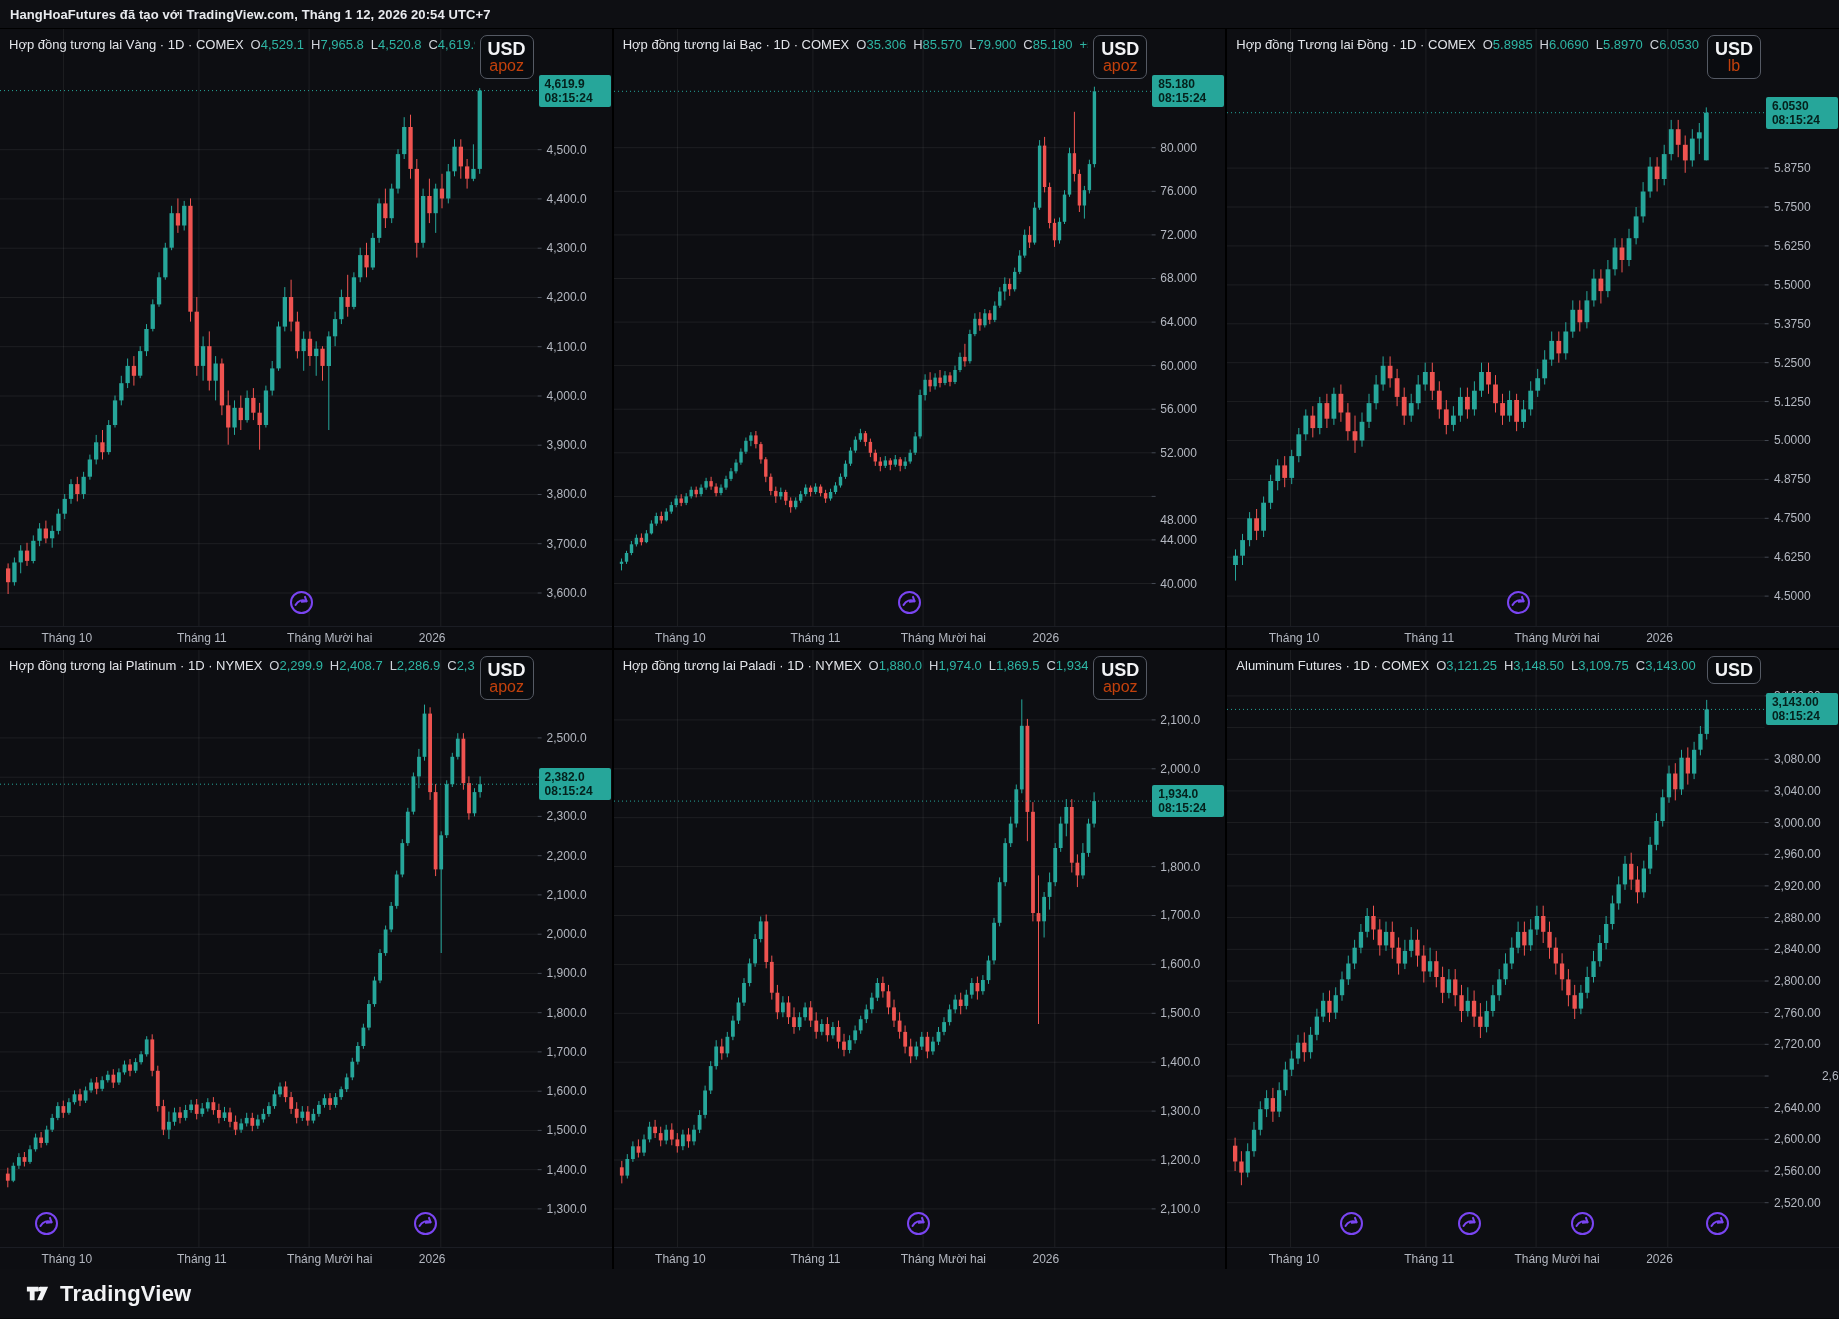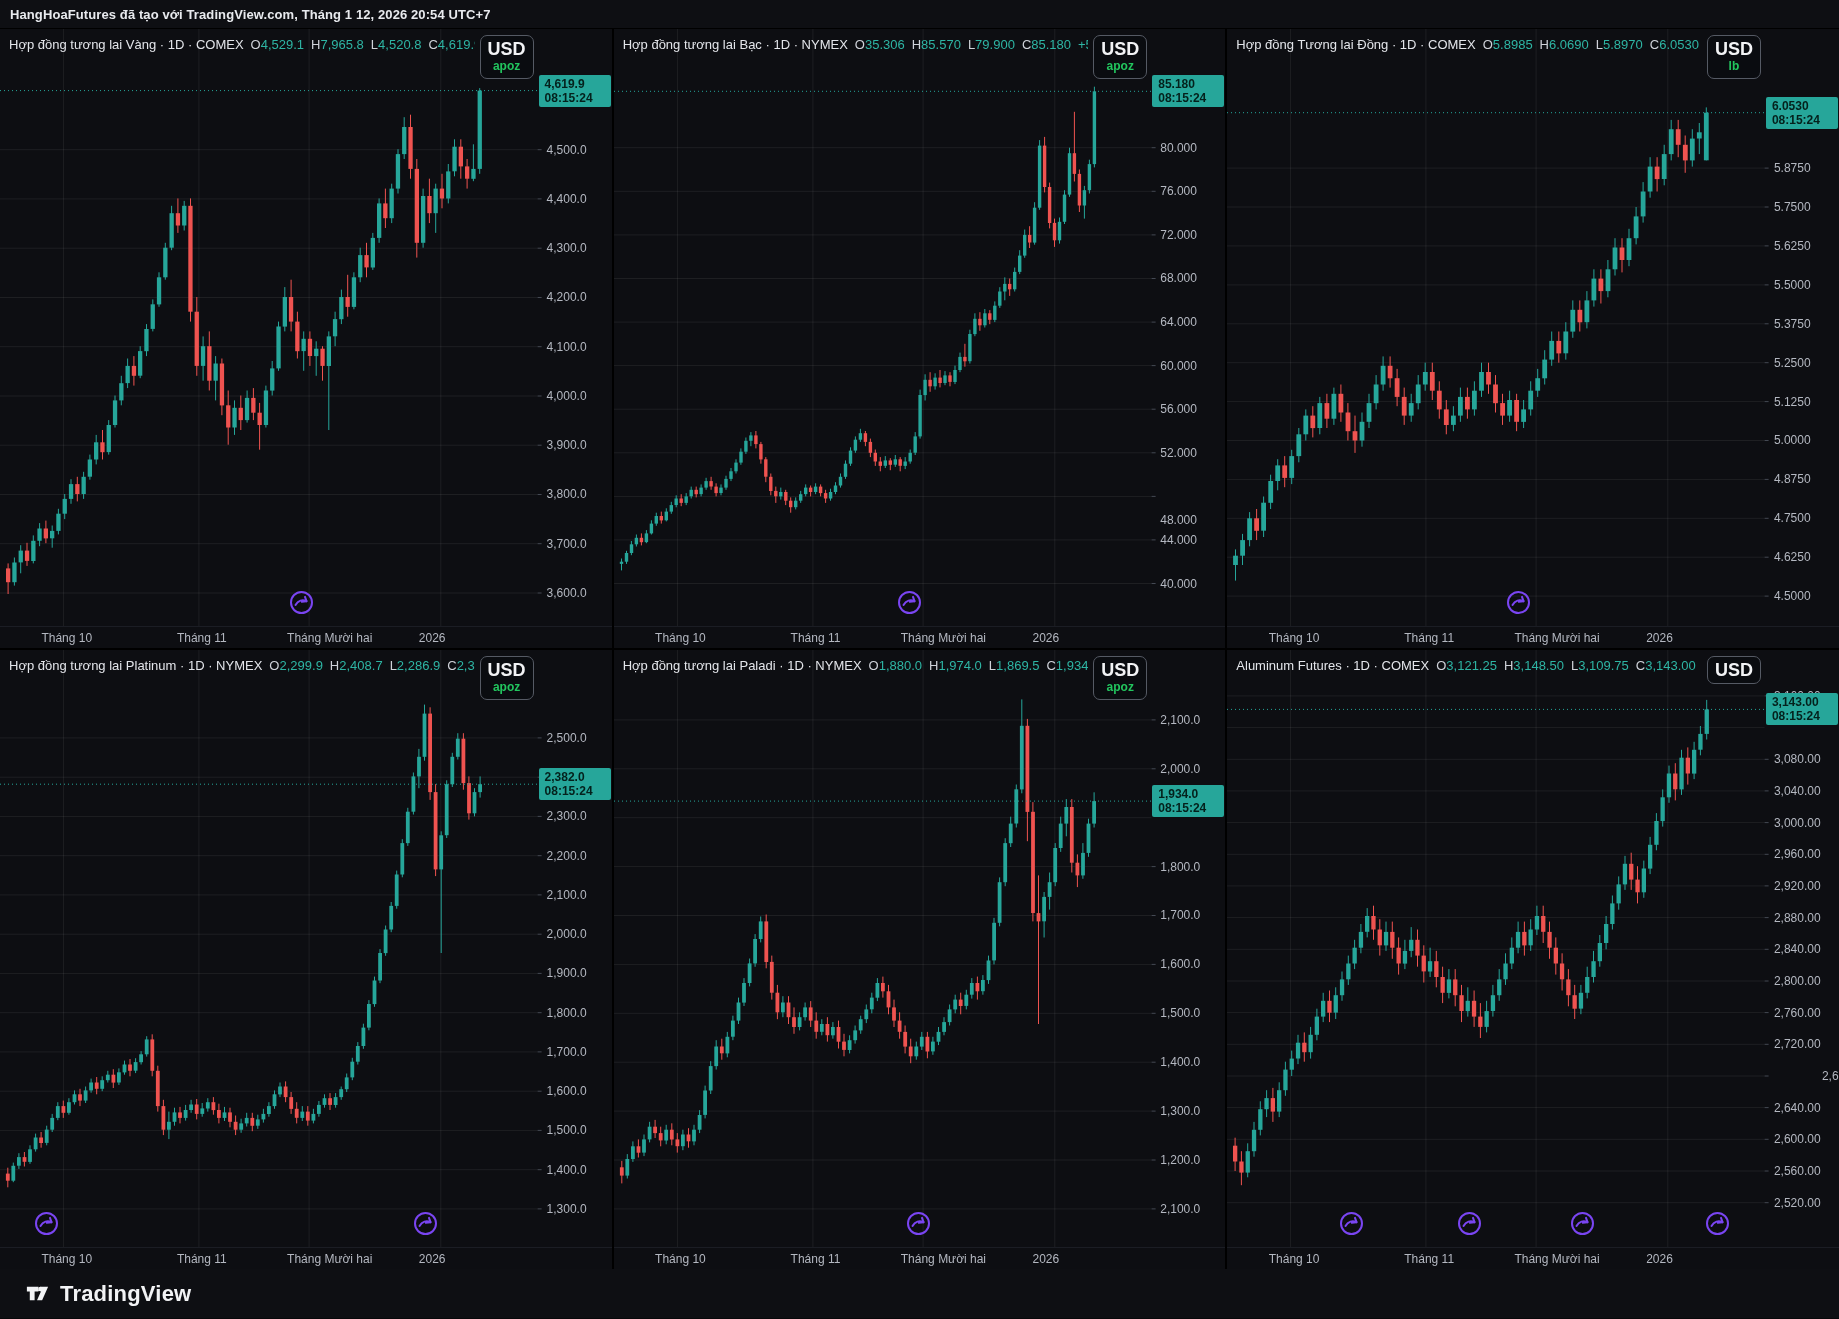--- a/index.html
+++ b/index.html
@@ -11,21 +11,21 @@
   .grid{display:grid;grid-template-columns:1fr 1fr 1fr;grid-template-rows:1fr 1fr;gap:2px;height:1240px;background:#000;}
   .cell{position:relative;background:#0d0e12;overflow:hidden;}
   .hdr{position:absolute;left:9px;top:8px;font-size:13px;color:#d7dae0;white-space:nowrap;z-index:6;}
   .hdr .ttl{color:#e3e5ea;}
   .hdr .k{color:#cfd2d9;margin-left:7px;}
   .hdr .v{color:#2eb5a4;}
   .hdr .chg{color:#2eb5a4;margin-left:7px;}
   .curbox{position:absolute;z-index:6;border:1px solid #555a64;border-radius:7px;background:rgba(10,11,14,.55);
           padding:5px 0 4px 0;width:52px;text-align:center;}
   .curbox .l1{color:#f2f3f5;font-size:18px;font-weight:700;line-height:17px;}
-  .curbox .l2{color:#22c55e;font-size:12px;line-height:16px;font-weight:bold;}
+  .curbox .l2{color:#c2410c;font-size:16px;line-height:16px;}
   .tick{position:absolute;font-size:12px;color:#b4b8c1;line-height:14px;z-index:3;}
   .plabel{position:absolute;z-index:7;border-radius:2px;padding:2px 5px 2px 6px;font-size:12px;font-weight:700;
           line-height:14px;color:#04211c;text-align:left;}
   .month{position:absolute;font-size:12px;color:#b4b8c1;z-index:3;white-space:nowrap;}
   .axis{position:absolute;left:0;width:100%;border-top:1px solid #1b1d24;background:transparent;z-index:2;}
   .marker{position:absolute;width:27px;height:27px;z-index:5;}
   .footer{height:49px;display:flex;align-items:center;padding-left:24px;background:#0e0f13;}
   .logo{display:flex;align-items:center;gap:9px;text-decoration:none;cursor:pointer;}
   .logo span{color:#f2f3f5;font-size:22px;font-weight:700;letter-spacing:.2px;}
   svg{display:block;}
@@ -481,21 +481,21 @@
         <div class="tick" style="left: 546.6px; top: 329.63px;">60.000</div>
         <div class="tick" style="left: 546.6px; top: 373.206px;">56.000</div>
         <div class="tick" style="left: 546.6px; top: 416.783px;">52.000</div>
         <div class="tick" style="left: 546.6px; top: 460.359px; margin-top: 24px;">48.000</div>
         <div class="tick" style="left: 546.6px; top: 503.936px;">44.000</div>
         <div class="tick" style="left: 546.6px; top: 547.513px;">40.000</div>
         <div class="plabel" style="background: rgb(38, 166, 154); color: rgb(4, 33, 28); left: 538.6px; top: 46.3146px; width: 61px;">
           <div>85.180</div>
           <div>08:15:24</div>
         </div>
-        <div class="hdr" style="max-width: 465.6px; overflow: hidden;"><span class="ttl">Hợp đồng tương lai Bạc · 1D · NYMEX</span><span class="k">O</span><span class="v">35.306</span><span class="k">H</span><span class="v">85.570</span><span class="k">L</span><span class="v">79.900</span><span class="k">C</span><span class="v">85.180</span><span class="chg">+5.840 (+7.36%)</span></div>
+        <div class="hdr" style="max-width: 465.6px; overflow: hidden;"><span class="ttl">Hợp đồng tương lai Bạc · 1D · COMEX</span><span class="k">O</span><span class="v">35.306</span><span class="k">H</span><span class="v">85.570</span><span class="k">L</span><span class="v">79.900</span><span class="k">C</span><span class="v">85.180</span><span class="chg">+5.840 (+7.36%)</span></div>
         <div class="curbox" style="top: 6px; left: 479.6px;">
           <div class="l1">USD</div>
           <div class="l2">apoz</div>
         </div>
         <div class="axis" style="top: 597px; height: 21px;">
           <div class="month" style="left: 41.4368px; top: 4px;">Tháng 10</div>
           <div class="month" style="left: 176.912px; top: 4px;">Tháng 11</div>
           <div class="month" style="left: 287.12px; top: 4px;">Tháng Mười hai</div>
           <div class="month" style="left: 418.832px; top: 4px;">2026</div>
         </div>

